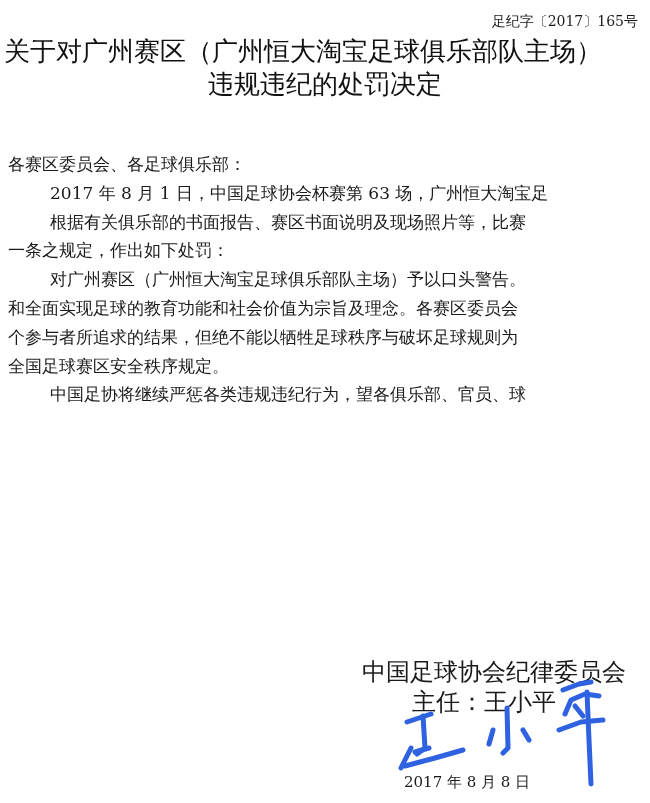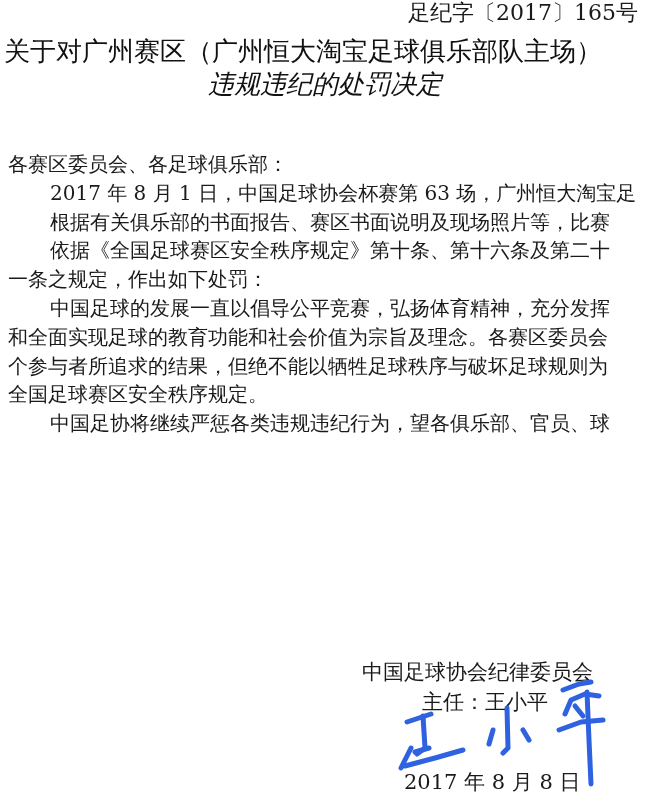--- a/index.html
+++ b/index.html
@@ -2,68 +2,67 @@
 <html><head>
 <meta charset="utf-8">
 <style>
   html, body { margin: 0; padding: 0; background: #ffffff; }
   body {
     width: 650px; height: 803px; position: relative; overflow: hidden;
     font-family: "DejaVu Serif", "Liberation Serif", serif;
     color: #1a1a1a;
   }
   .doc-number {
-    position: absolute; right: 12px; top: 0;
-    font-size: 22px; line-height: 26px; white-space: nowrap;
+    position: absolute; right: 12px; top: 8px;
+    font-size: 14px; line-height: 26px; white-space: nowrap;
   }
   .title-line {
     position: absolute; left: 0; width: 650px; text-align: center;
     font-family: "DejaVu Sans", "Liberation Sans", sans-serif;
     font-size: 26px; line-height: 32px; white-space: nowrap; letter-spacing: 0px;
     color: #111;
   }
   .title-1 { top: 35px; left: 4px; text-align: left; }
-  .title-2 { top: 68px; font-style: italic; }
+  .title-2 { top: 68px; }
   .body-text {
     position: absolute; left: 8px; top: 150px; width: 634px;
-    font-size: 20px; line-height: 28.8px;
+    font-size: 17px; line-height: 28.8px;
   }
   .body-line { white-space: nowrap; height: 28.8px; }
   .indent { padding-left: 42px; }
   .sig-org {
     position: absolute; left: 362px; top: 658px;
-    font-size: 21px; line-height: 28px; white-space: nowrap;
+    font-size: 24px; line-height: 28px; white-space: nowrap;
   }
   .sig-chair {
-    position: absolute; left: 422px; top: 688px;
-    font-size: 21px; line-height: 28px; white-space: nowrap;
+    position: absolute; left: 412px; top: 688px;
+    font-size: 24px; line-height: 28px; white-space: nowrap;
   }
   .sig-date {
     position: absolute; left: 404px; top: 768px;
-    font-size: 21px; line-height: 28px; white-space: nowrap;
+    font-size: 15px; line-height: 28px; white-space: nowrap;
   }
   .signature {
     position: absolute; left: 395px; top: 670px; width: 220px; height: 120px;
   }
 </style>
 </head>
 <body>
 
 <div class="doc-number">足纪字〔2017〕165号</div>
 
 <div class="title-line title-1">关于对广州赛区（广州恒大淘宝足球俱乐部队主场）</div>
 <div class="title-line title-2">违规违纪的处罚决定</div>
 
 <div class="body-text">
   <div class="body-line">各赛区委员会、各足球俱乐部：</div>
   <div class="body-line indent">2017 年 8 月 1 日，中国足球协会杯赛第 63 场，广州恒大淘宝足</div>
   <div class="body-line indent">根据有关俱乐部的书面报告、赛区书面说明及现场照片等，比赛</div>
-  <div class="body-line indent">依据《全国足球赛区安全秩序规定》第十条、第十六条及第二十</div>
   <div class="body-line">一条之规定，作出如下处罚：</div>
-  <div class="body-line indent">中国足球的发展一直以倡导公平竞赛，弘扬体育精神，充分发挥</div>
+  <div class="body-line indent">对广州赛区（广州恒大淘宝足球俱乐部队主场）予以口头警告。</div>
   <div class="body-line">和全面实现足球的教育功能和社会价值为宗旨及理念。各赛区委员会</div>
   <div class="body-line">个参与者所追求的结果，但绝不能以牺牲足球秩序与破坏足球规则为</div>
   <div class="body-line">全国足球赛区安全秩序规定。</div>
   <div class="body-line indent">中国足协将继续严惩各类违规违纪行为，望各俱乐部、官员、球</div>
 </div>
 
 <div class="sig-org">中国足球协会纪律委员会</div>
 <div class="sig-chair">主任：王小平</div>
 
 <svg class="signature" viewBox="0 0 220 120" xmlns="http://www.w3.org/2000/svg">

